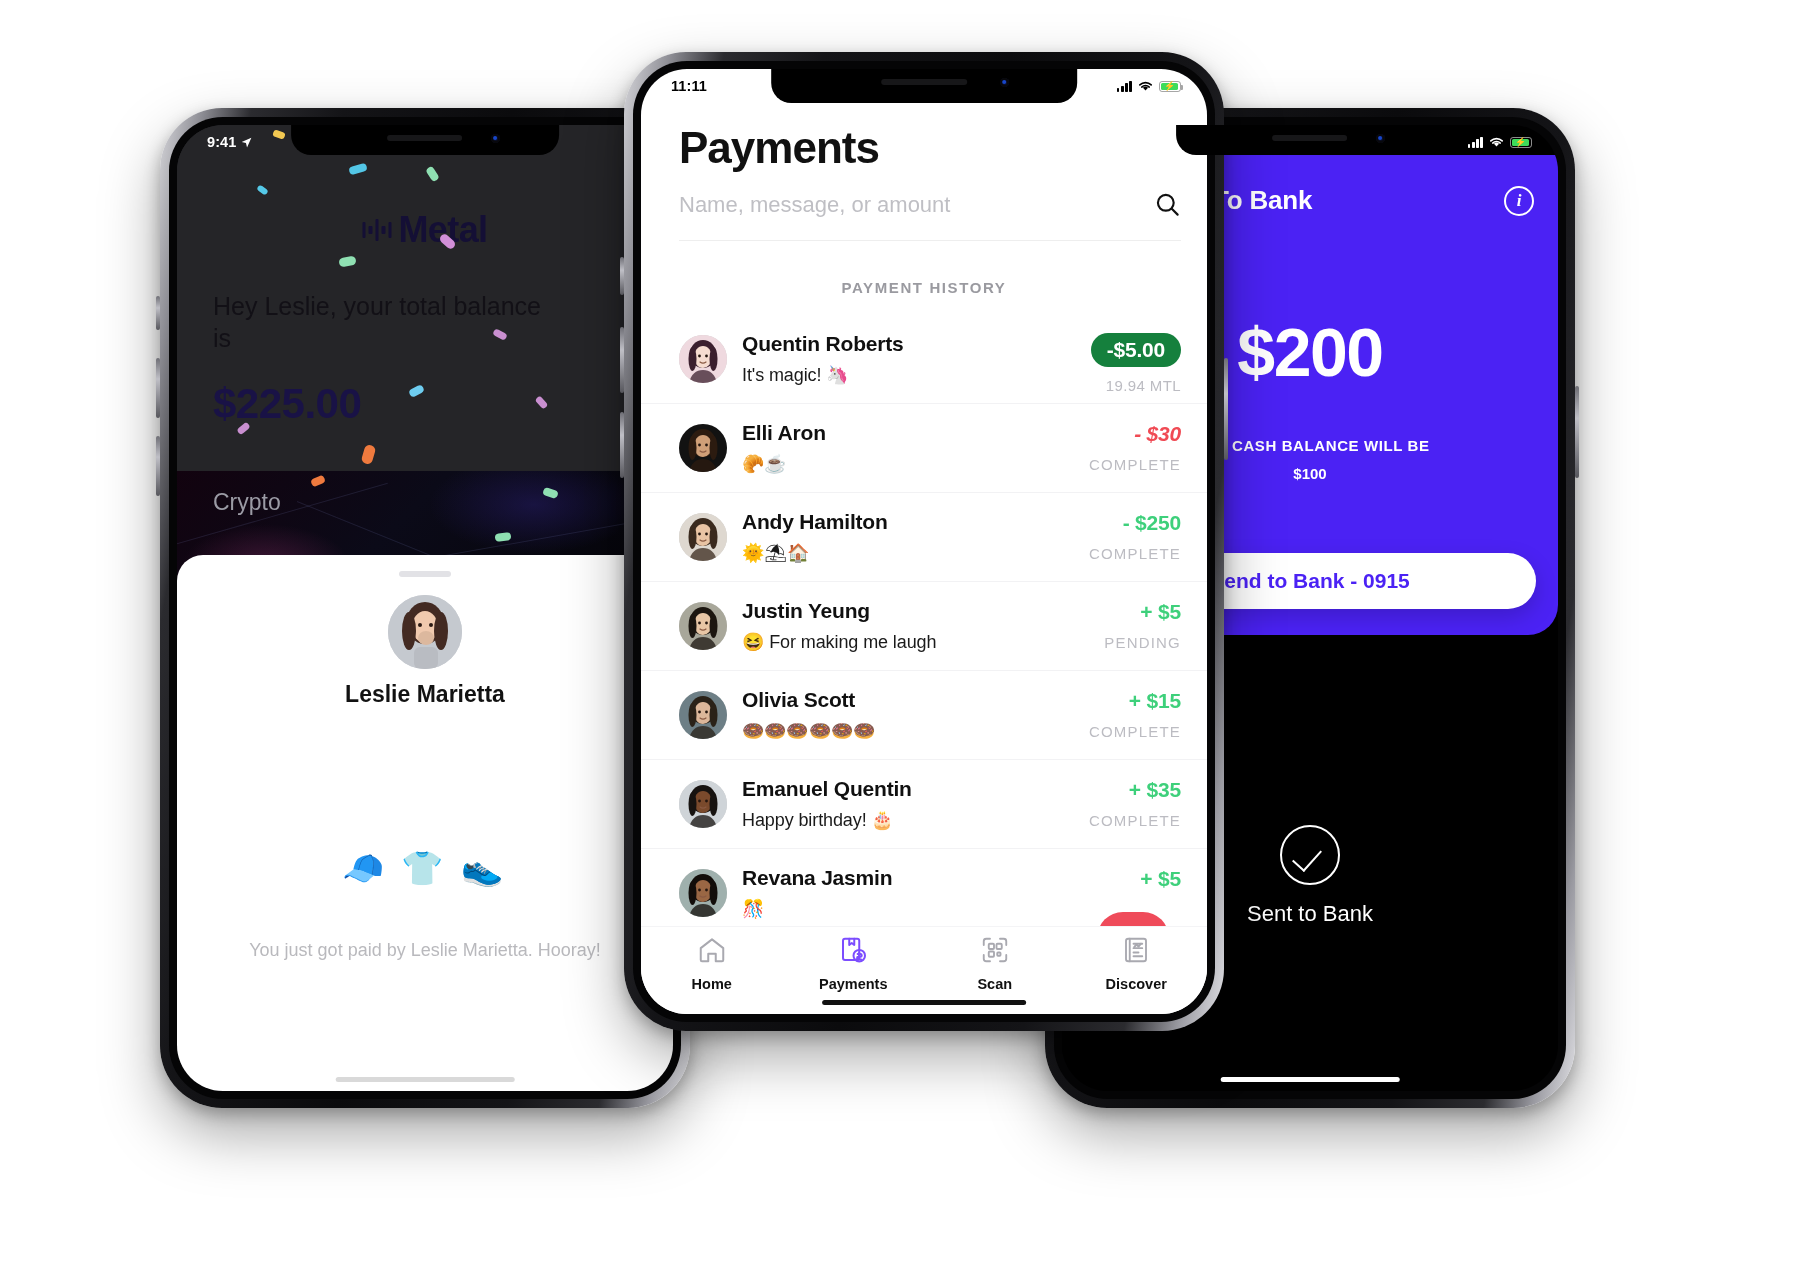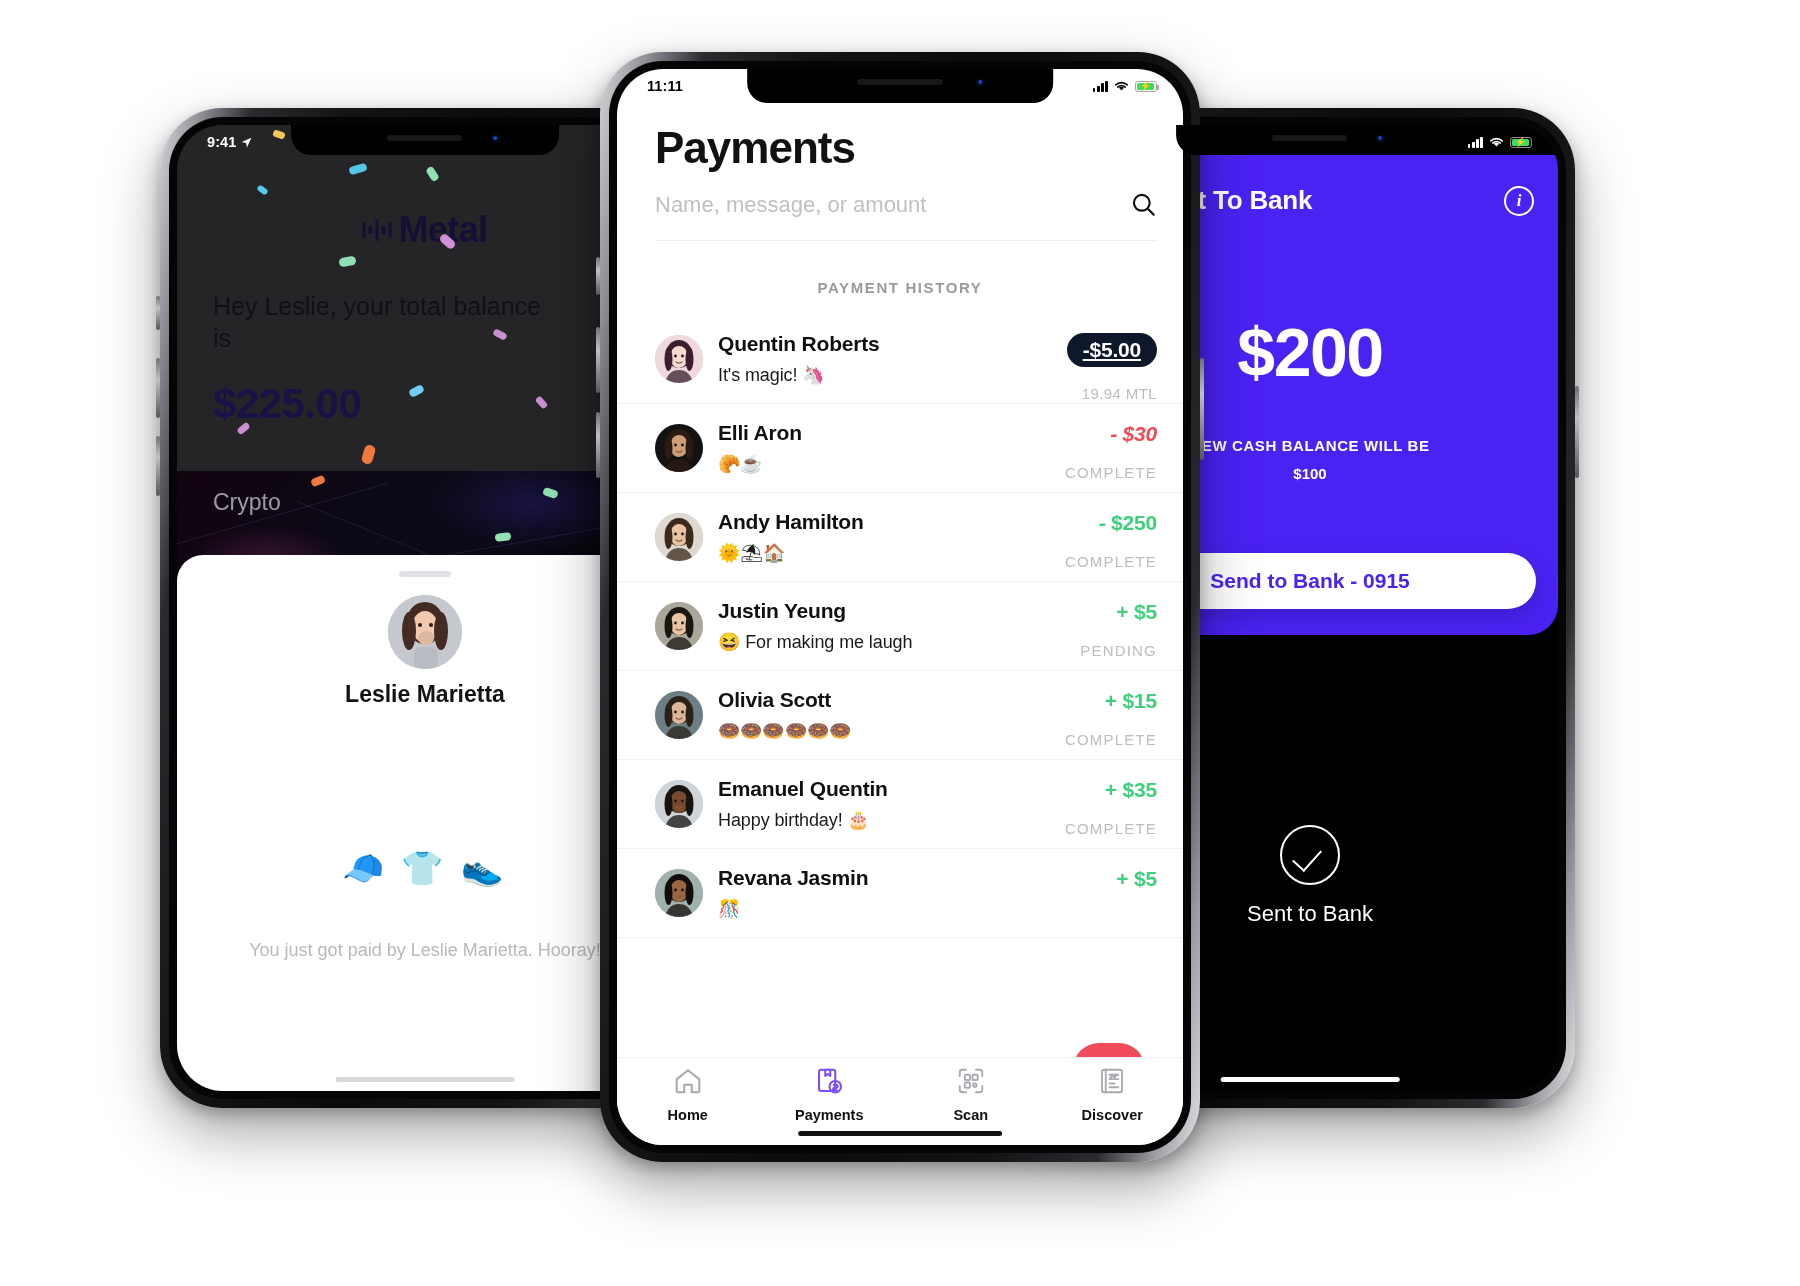--- a/index.html
+++ b/index.html
@@ -137,21 +137,21 @@
     box-shadow:0 8px 22px rgba(0,0,0,.18); cursor:pointer; }
   .co-done { position:absolute; left:0; right:0; top:700px; text-align:center; }
   .co-check { width:60px; height:60px; margin:0 auto 16px; border-radius:50%;
     border:2.4px solid #fff; position:relative; }
   .co-check::after { content:""; position:absolute; left:17px; top:16px;
     width:14px; height:25px; border:solid #fff; border-width:0 2.6px 2.6px 0;
     transform:rotate(42deg); }
   .co-done-label { font-size:22px; color:#fff; font-weight:400; }
 
   
-  #phone-center { left:600px; top:52px; width:600px; height:1110px; z-index:30; }
+  #phone-center { left:624px; top:52px; width:600px; height:979px; z-index:30; }
   #phone-center .screen { background:#fff; }
   #phone-center .notch { height:34px; }
   .pm-title { position:absolute; left:38px; top:54px;
     font-size:44px; font-weight:700; color:#111; letter-spacing:-1px; }
   .pm-search { position:absolute; left:38px; right:26px; top:122px;
     display:flex; align-items:center; justify-content:space-between;
     padding-bottom:22px; border-bottom:1px solid #eeeeee; }
   .pm-search input { border:0; outline:0; font-size:22px; color:#111;
     font-family:"Liberation Sans", sans-serif; background:transparent; width:86%; }
   .pm-search input::placeholder { color:#bfbfc4; }
@@ -164,21 +164,21 @@
     margin-top:4px; overflow:hidden; background:#ccc; }
   .pm-mid { flex:1; padding-left:15px; padding-top:1px; min-width:0; }
   .pm-name { font-size:21px; font-weight:700; color:#101010; letter-spacing:-.2px; }
   .pm-msg { font-size:18px; color:#1a1a1a; margin-top:8px; letter-spacing:-.1px;}
   .pm-right { text-align:right; flex:0 0 auto; padding-top:2px; }
   .pm-amt { font-size:21px; font-weight:700; letter-spacing:-.2px; }
   .pm-amt.pill { display:inline-block; background:#f5c344; color:#fff;
     padding:5px 16px; border-radius:18px; }
   .pm-amt.neg { color:#f04a54; }
   .pm-amt.pos { color:#3ed07b; }
-  .pm-status { font-size:15px; color:#bcbcc2; letter-spacing:1.2px; margin-top:18px; }
+  .pm-status { font-size:15px; color:#bcbcc2; letter-spacing:1.2px; margin-top:10px; }
   .pm-status.sub { letter-spacing:.4px; }
   .pm-tabbar { position:absolute; left:0; right:0; bottom:0; height:88px;
     background:#fff; display:flex; align-items:flex-start; padding-top:8px;
     border-top:1px solid #f4f4f6; }
   .pm-tab { flex:1; display:flex; flex-direction:column; align-items:center; gap:7px; cursor:pointer;}
   .pm-tab .lbl { font-size:14.5px; font-weight:700; color:#111; }
   .pm-tab.active .lbl { color:#111; }
   .pm-redcap { position:absolute; right:38px; bottom:76px; width:72px; height:26px;
     background:#ef4b5a; border-top-left-radius:40px; border-top-right-radius:40px; }
 </style>
@@ -385,21 +385,21 @@
     <ellipse cx="34.5" cy="24" rx="4" ry="12" fill="#3b1f2e"></ellipse>
     <circle cx="20.5" cy="21" r="1.4" fill="#24160f"></circle>
     <circle cx="27.5" cy="21" r="1.4" fill="#24160f"></circle>
     <path d="M21 27q3 2.4 6 0" stroke="#8a5a43" stroke-width="1.2" fill="none" stroke-linecap="round"></path>
     <path d="M10 48c2-9 7-13 14-13s12 4 14 13z" fill="#3b1f2e" opacity=".75"></path>
   </svg></div>
             <div class="pm-mid">
               <div class="pm-name">Quentin Roberts</div>
               <div class="pm-msg">It's magic! 🦄</div>
             </div>
-            <div class="pm-right"><div class="pm-amt pill" style="background: #0f172a; text-decoration: underline;">-$5.00</div><div class="pm-status sub">19.94 MTL</div></div>
+            <div class="pm-right"><div class="pm-amt pill" style="background: #15803d;">-$5.00</div><div class="pm-status sub">19.94 MTL</div></div>
           </div>
           <div class="pm-row">
             <div class="pm-av"><svg viewBox="0 0 48 48" width="48" height="48">
     <rect width="48" height="48" fill="#121212"></rect>
     <ellipse cx="24" cy="19" rx="13" ry="14" fill="#2c1b10"></ellipse>
     <ellipse cx="24" cy="22" rx="9" ry="11" fill="#cf9f78"></ellipse>
     <ellipse cx="13.5" cy="24" rx="4" ry="12" fill="#2c1b10"></ellipse>
     <ellipse cx="34.5" cy="24" rx="4" ry="12" fill="#2c1b10"></ellipse>
     <circle cx="20.5" cy="21" r="1.4" fill="#24160f"></circle>
     <circle cx="27.5" cy="21" r="1.4" fill="#24160f"></circle>

